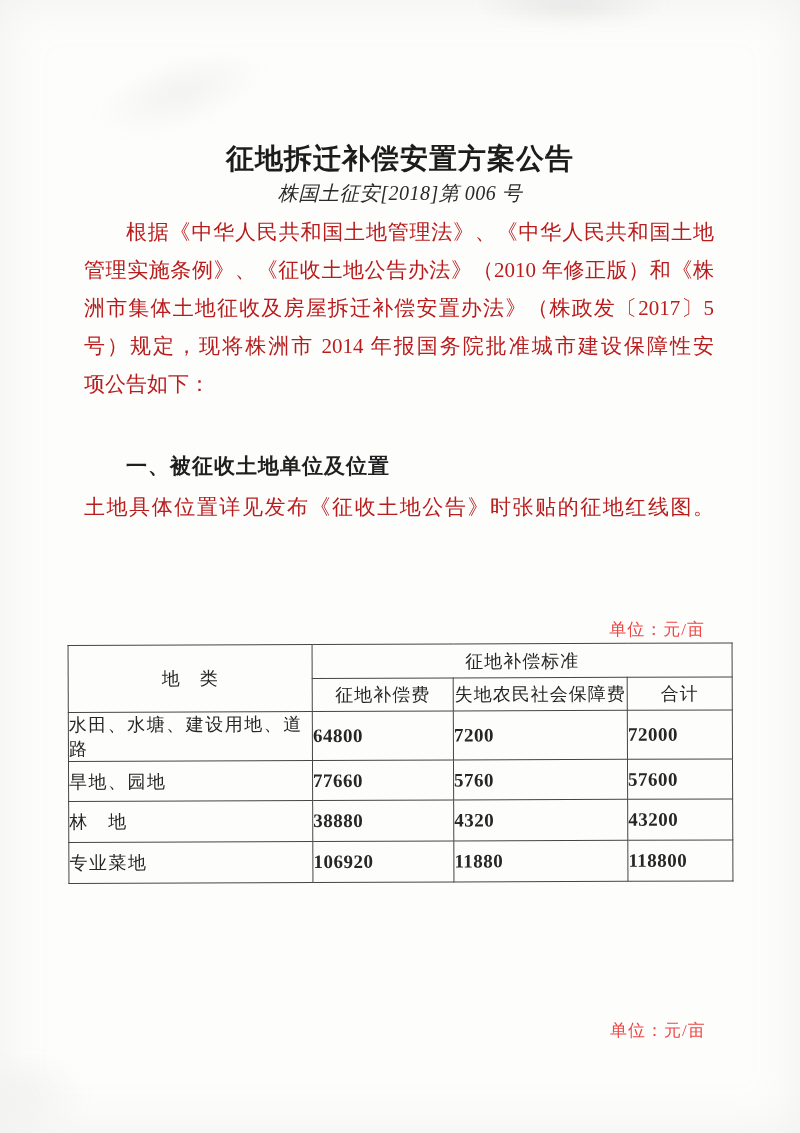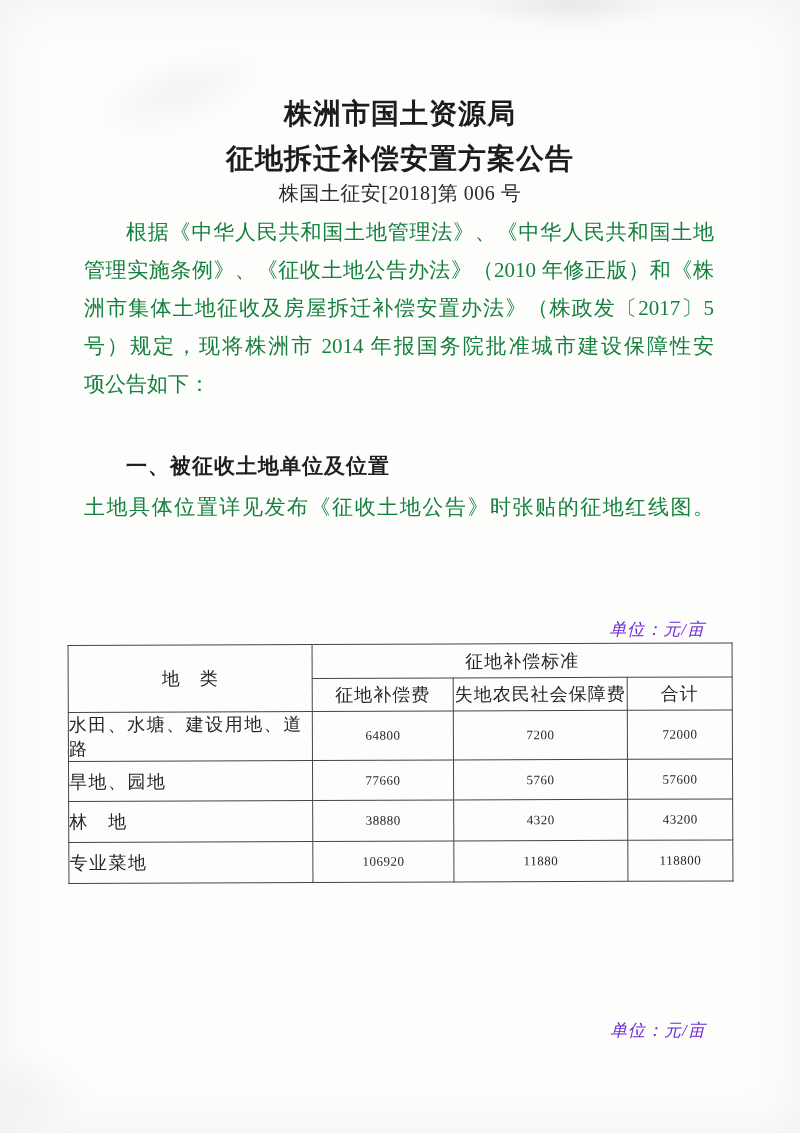--- a/index.html
+++ b/index.html
@@ -26,70 +26,69 @@
     position:absolute; left:0; width:100%;
     text-align:center; font-weight:700;
     font-size:28px; line-height:34px; letter-spacing:1px;
     color:#1c1c1c;
   }
   .title1 { top:97px; }
   .title2 { top:134px;margin-top:8px; }
   .doc-number {
     position:absolute; left:0; top:180px; width:100%;
     text-align:center; font-size:20px; line-height:26px;
-    color:#2a2a2a; letter-spacing:0.5px;
+    color:#2a2a2a; letter-spacing:0.5px;font-style:italic;
   }
 
-  .para { position:absolute; left:84px; width:630px; font-size:21px; color:#15803d; }
+  .para { position:absolute; left:84px; width:630px; font-size:21px; color:#b91c1c; }
   .para .line { height:38px; line-height:38px; text-align:justify; text-align-last:justify; }
   .para .line.plain { text-align:left; text-align-last:auto; }
   .para .line.indent { text-indent:42px; }
   .p1 { top:213px; }
   .p2 { top:488px; }
 
   .section-heading {
     position:absolute; left:126px;
     font-family:"Liberation Sans", sans-serif;
     font-weight:700; font-size:21px; line-height:26px;
     color:#1f1f1f; letter-spacing:1px;text-align:center;
   }
   .h1 { top:453px; }
   .h2 { top:575px; }
 
-  .unit-label { position:absolute; font-size:17px; line-height:20px; color:#6d28d9; letter-spacing:1px;font-style:italic; }
+  .unit-label { position:absolute; font-size:17px; line-height:20px; color:#ef4444; letter-spacing:1px; }
   .unit-top    { top:620px; left:601px; width:104px; text-align:right; }
   .unit-bottom { top:1021px; left:610px; width:110px; text-align:left; }
 
   table.comp {
     position:absolute; top:645px; left:68px;
     border-collapse:collapse; table-layout:fixed;
     transform:rotate(-0.22deg); transform-origin:0 50%;
     font-size:18px; color:#262626;
   }
   table.comp td { border:1px solid #454545; padding:0; overflow:hidden; }
   tr.hA { height:34px; }
   tr.hB { height:33px; }
   tr.r1 { height:41px; }
   tr.r2 { height:40px; }
   tr.r3 { height:41px; }
   tr.r4 { height:41px; }
   td.c-center { text-align:center; vertical-align:middle; letter-spacing:1px; }
   td.c-land { text-align:left; vertical-align:middle; padding-left:11px; font-size:18px; letter-spacing:1.5px; }
-  td.c-num { text-align:center; vertical-align:middle; font-size:13px; letter-spacing:0.5px; }
+  td.c-num { text-align:left; vertical-align:middle; font-size:19px; letter-spacing:0.5px;font-weight:bold; }
 </style>
 </head>
 <body>
 
 <div class="page">
 
   <div class="smudge s1"></div>
   <div class="smudge s2"></div>
   <div class="smudge s3"></div>
 
-  <div class="doc-title title1">株洲市国土资源局</div>
   <div class="doc-title title2">征地拆迁补偿安置方案公告</div>
   <div class="doc-number">株国土征安[2018]第 006 号</div>
 
   <div class="para p1">
     <div class="line indent">根据《中华人民共和国土地管理法》、《中华人民共和国土地</div>
     <div class="line">管理实施条例》、《征收土地公告办法》（2010 年修正版）和《株</div>
     <div class="line">洲市集体土地征收及房屋拆迁补偿安置办法》（株政发〔2017〕5</div>
     <div class="line">号）规定，现将株洲市 2014 年报国务院批准城市建设保障性安</div>
     <div class="line plain">项公告如下：</div>
   </div>

